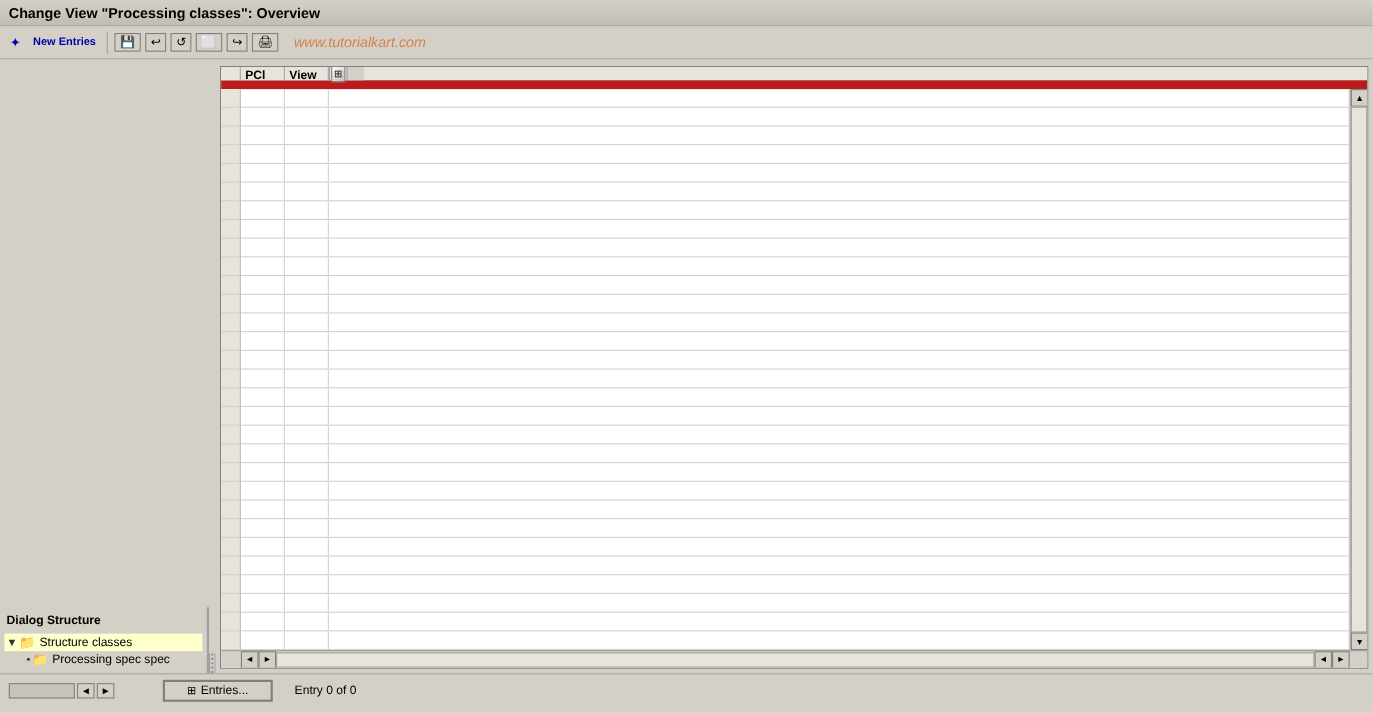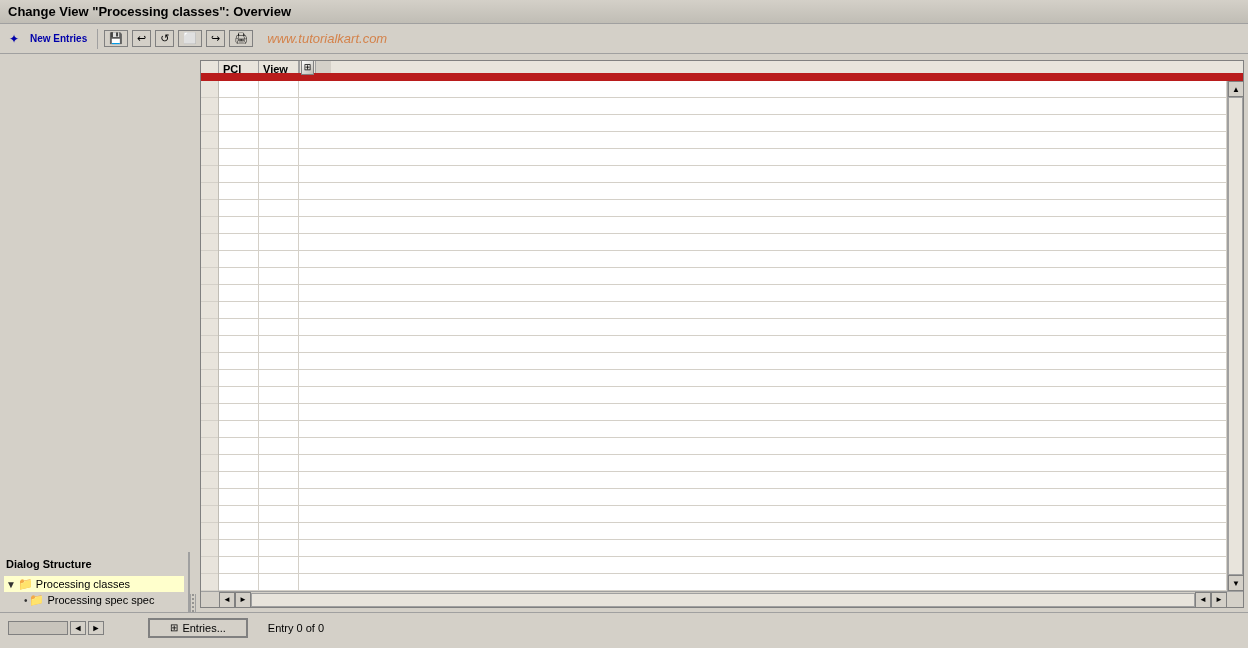--- a/index.html
+++ b/index.html
@@ -349,21 +349,21 @@
 </div>
 
 <div class="main-content">
 
   <div class="left-panel">
     <div class="left-panel-title">Dialog Structure</div>
 
     <div class="tree-item selected">
       <span class="arrow">▼</span>
       <span class="folder-icon">📁</span>
-      <span style="font-size:11px;">Processing classes</span>
+      <span style="font-size:11px;">Structure classes</span>
     </div>
 
     <div class="tree-item child">
       <span class="arrow" style="margin-right:2px;">•</span>
       <span class="folder-icon">📁</span>
       <span style="font-size:11px;">Processing spec spec</span>
     </div>
   </div>
 
   <div class="panel-splitter">

